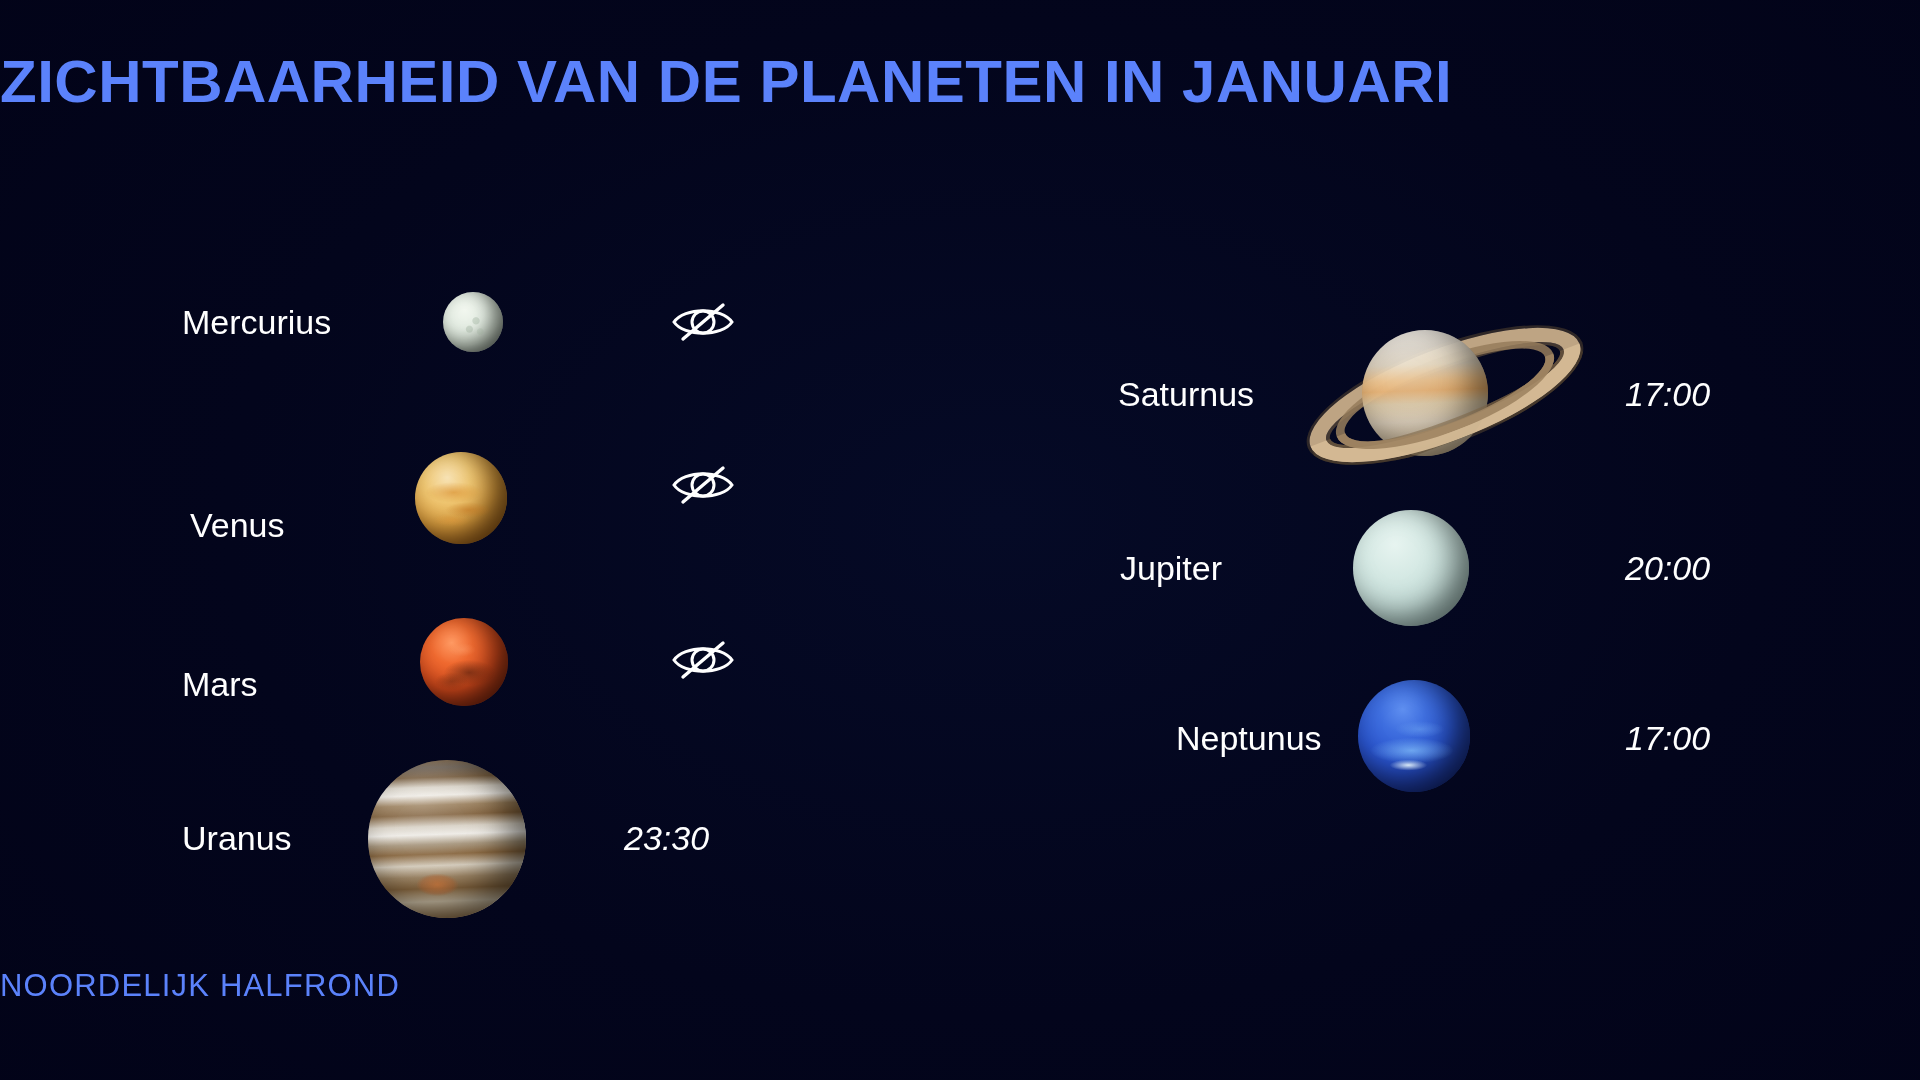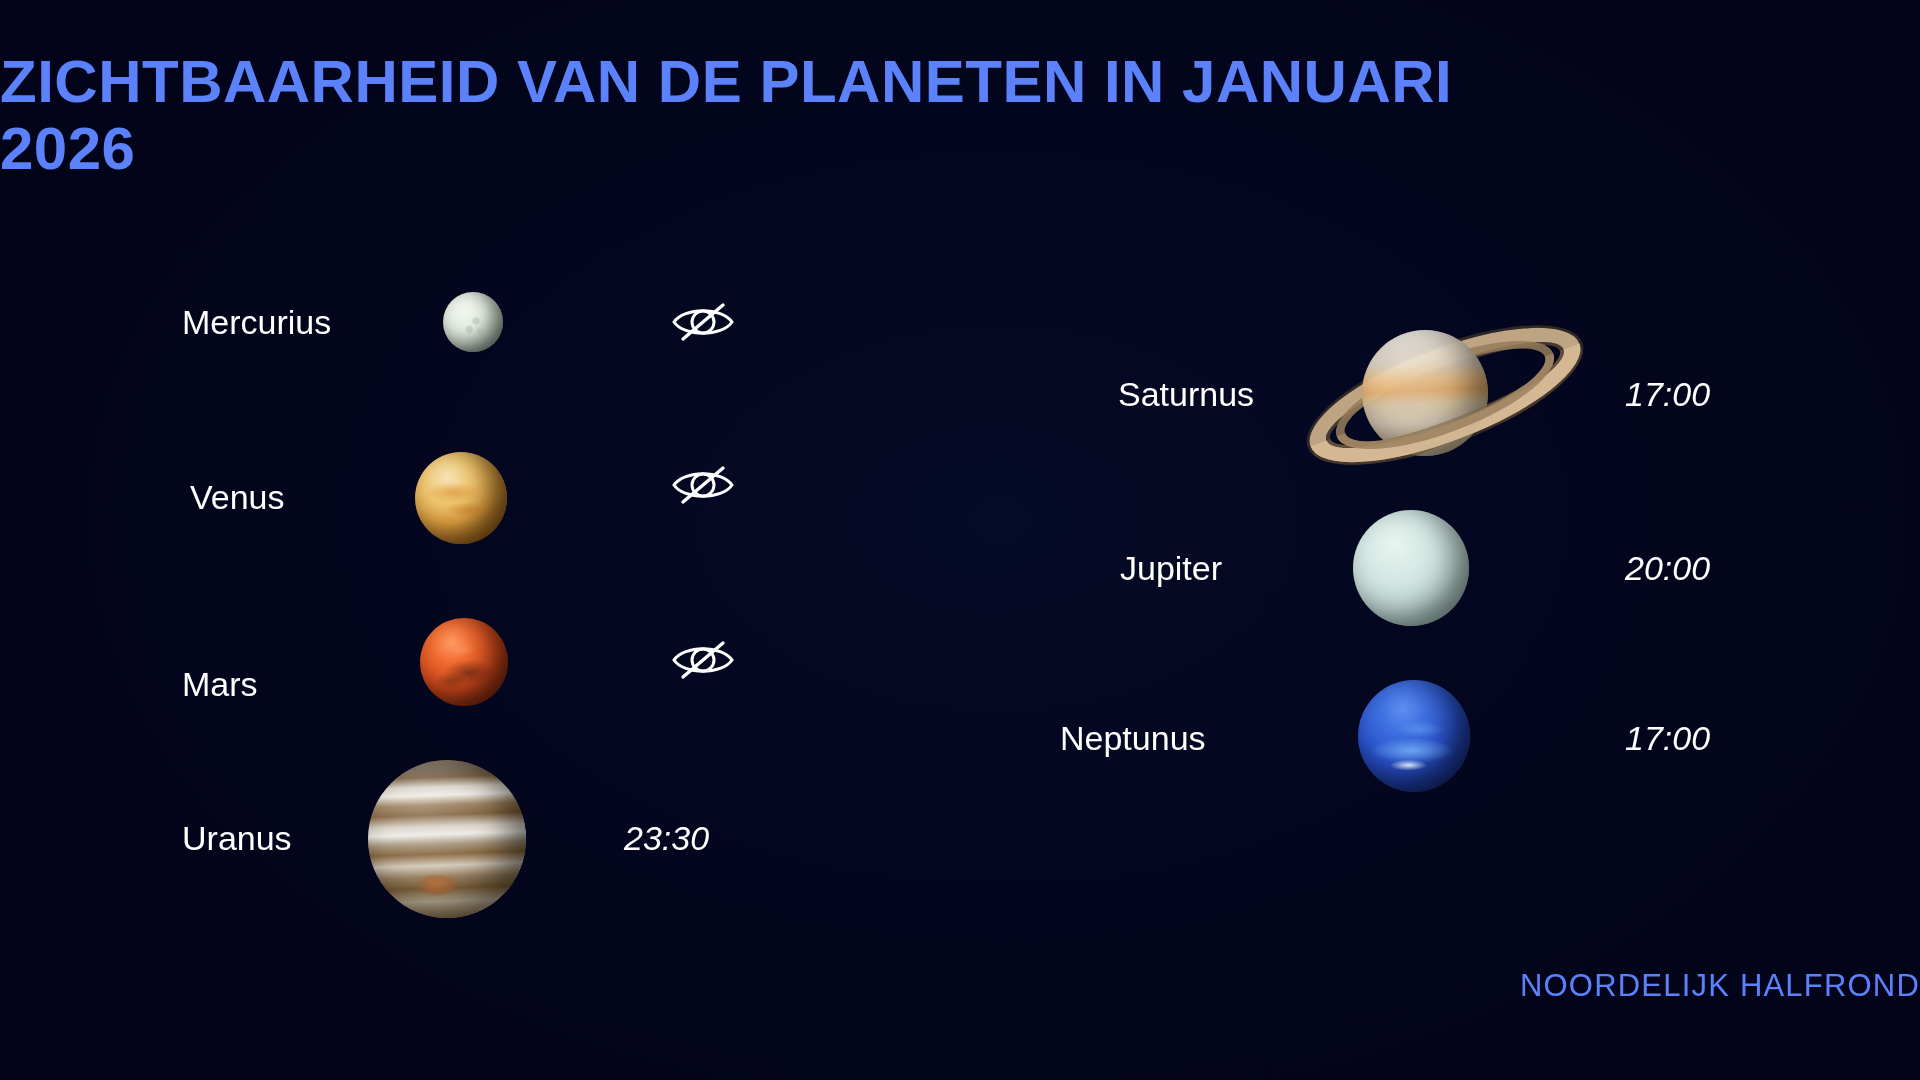--- a/index.html
+++ b/index.html
@@ -20,21 +20,21 @@
     color:#5b82fb;
     font-size:60px; font-weight:bold;
     letter-spacing:.5px; line-height:1.12;
     text-transform:uppercase;
   }
   .title .ln2{ display:block; }
 
   
   .footer{
     position:absolute; left:0; top:968px; width:1920px;
-    text-align:right;
+    text-align:left;
     color:#5b82fb;
     font-size:31px; font-weight:normal;
     letter-spacing:1.2px;
     text-transform:uppercase;
   }
 
   
   .row{ position:absolute; }
   .p-label{
     position:absolute; color:#ffffff;
@@ -178,37 +178,36 @@
   
   .eye-off{ position:absolute; transform:translateY(-50%); }
 </style>
 </head>
 <body>
 
 <div id="stage">
 
   <div class="title">
     <span>ZICHTBAARHEID VAN DE PLANETEN IN JANUARI</span>
-    <span class="ln2">2026</span>
   </div>
 
   <div class="row">
     <div class="p-label" style="left:182px; top:322px;">Mercurius</div>
     <div class="body mercury" style="left:443px; top:292px; width:60px; height:60px;"></div>
     <div class="eye-off" style="left:670px; top:322px; width:66px; height:44px;">
       <svg width="66" height="44" viewBox="0 0 66 44" fill="none">
         <path d="M4 22 C14 7, 52 7, 62 22 C52 37, 14 37, 4 22 Z" stroke="#ffffff" stroke-width="3" fill="none"></path>
         <circle cx="33" cy="22" r="11" stroke="#ffffff" stroke-width="3" fill="none"></circle>
         <line x1="13" y1="39" x2="53" y2="5" stroke="#ffffff" stroke-width="3.4" stroke-linecap="round"></line>
       </svg>
     </div>
   </div>
 
   <div class="row">
-    <div class="p-label" style="left:190px; top:497px;">Venus</div>
+    <div class="p-label" style="left:190px; top:525px;">Venus</div>
     <div class="body venus" style="left:415px; top:452px; width:92px; height:92px;"></div>
     <div class="eye-off" style="left:670px; top:485px; width:66px; height:44px;">
       <svg width="66" height="44" viewBox="0 0 66 44" fill="none">
         <path d="M4 22 C14 7, 52 7, 62 22 C52 37, 14 37, 4 22 Z" stroke="#ffffff" stroke-width="3" fill="none"></path>
         <circle cx="33" cy="22" r="11" stroke="#ffffff" stroke-width="3" fill="none"></circle>
         <line x1="13" y1="39" x2="53" y2="5" stroke="#ffffff" stroke-width="3.4" stroke-linecap="round"></line>
       </svg>
     </div>
   </div>
 
@@ -253,20 +252,20 @@
     <div class="p-time" style="left:1625px; top:394px;">17:00</div>
   </div>
 
   <div class="row">
     <div class="p-label" style="left:1120px; top:568px;">Jupiter</div>
     <div class="body uranus" style="left:1353px; top:510px; width:116px; height:116px;"></div>
     <div class="p-time" style="left:1625px; top:568px;">20:00</div>
   </div>
 
   <div class="row">
-    <div class="p-label" style="left:1060px; top:738px;">Neptunus</div>
+    <div class="p-label" style="left:1176px; top:738px;">Neptunus</div>
     <div class="body neptune" style="left:1358px; top:680px; width:112px; height:112px;"></div>
     <div class="p-time" style="left:1625px; top:738px;">17:00</div>
   </div>
 
   <div class="footer">NOORDELIJK HALFROND</div>
 
 </div>
 
 </body></html>

